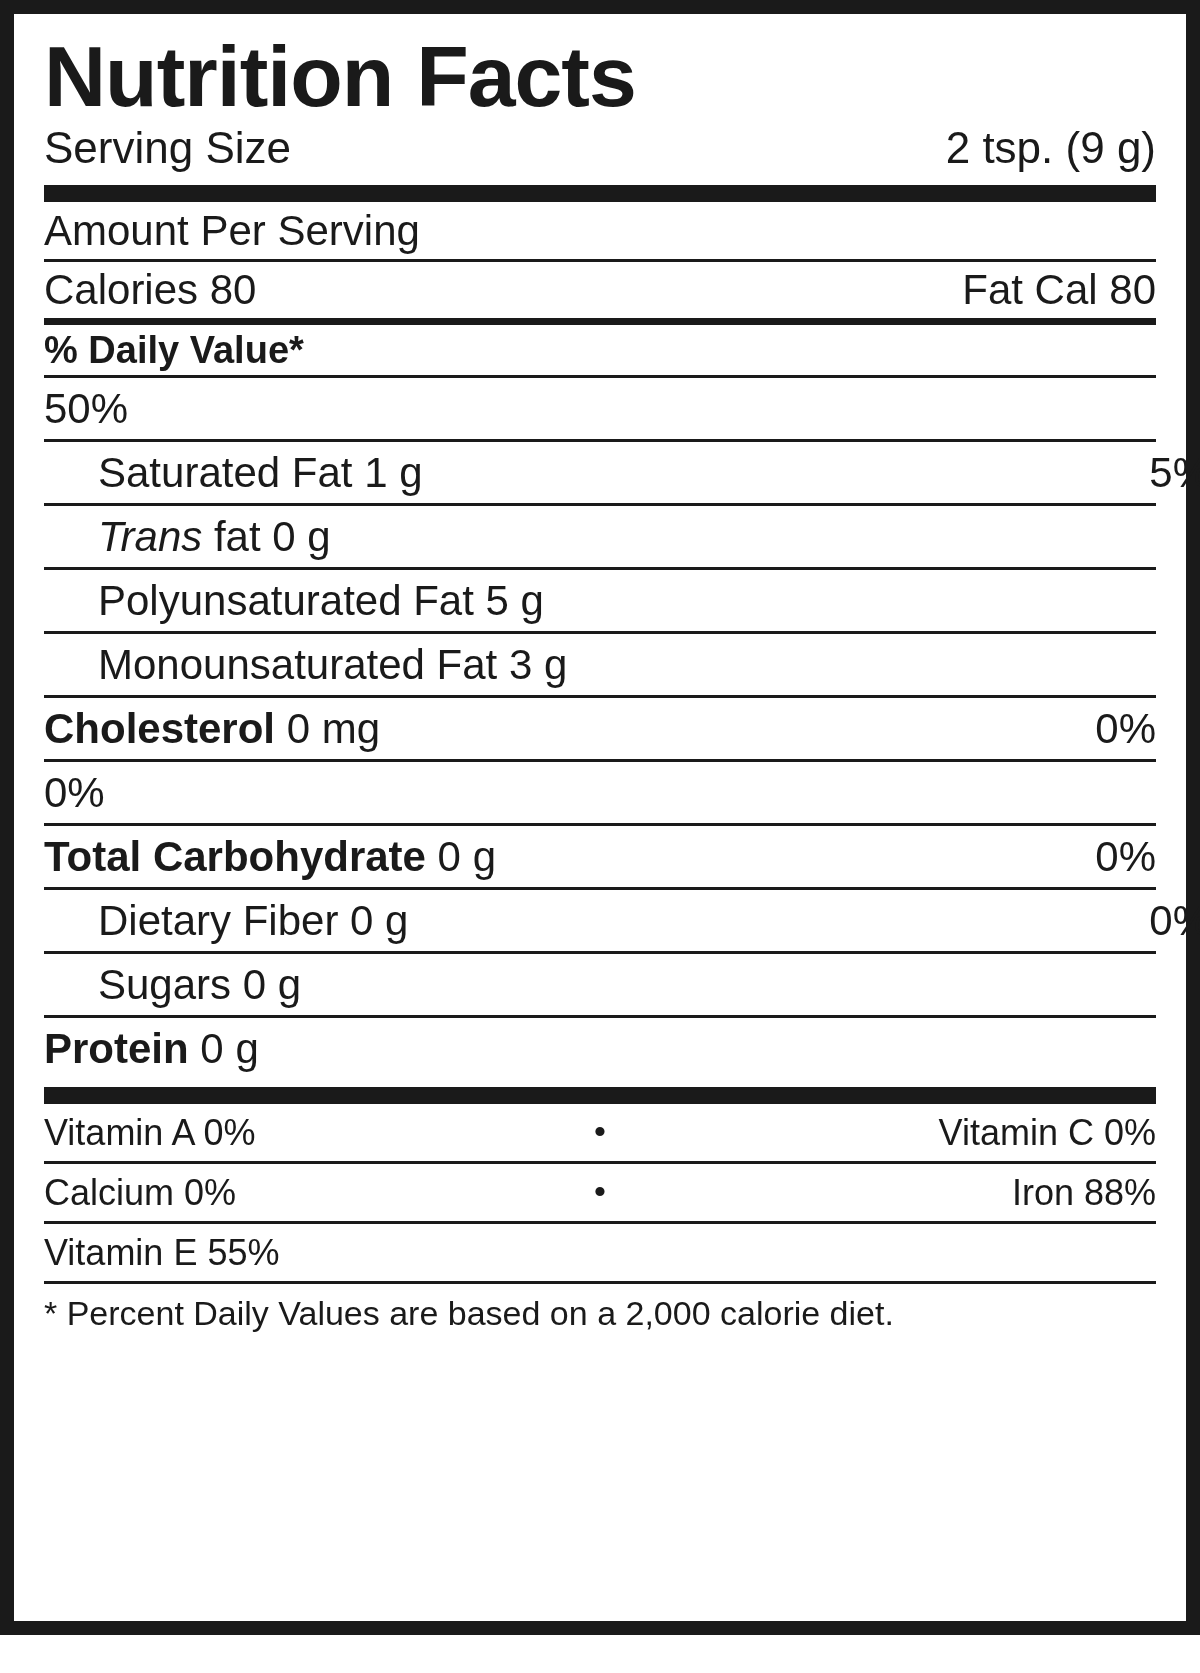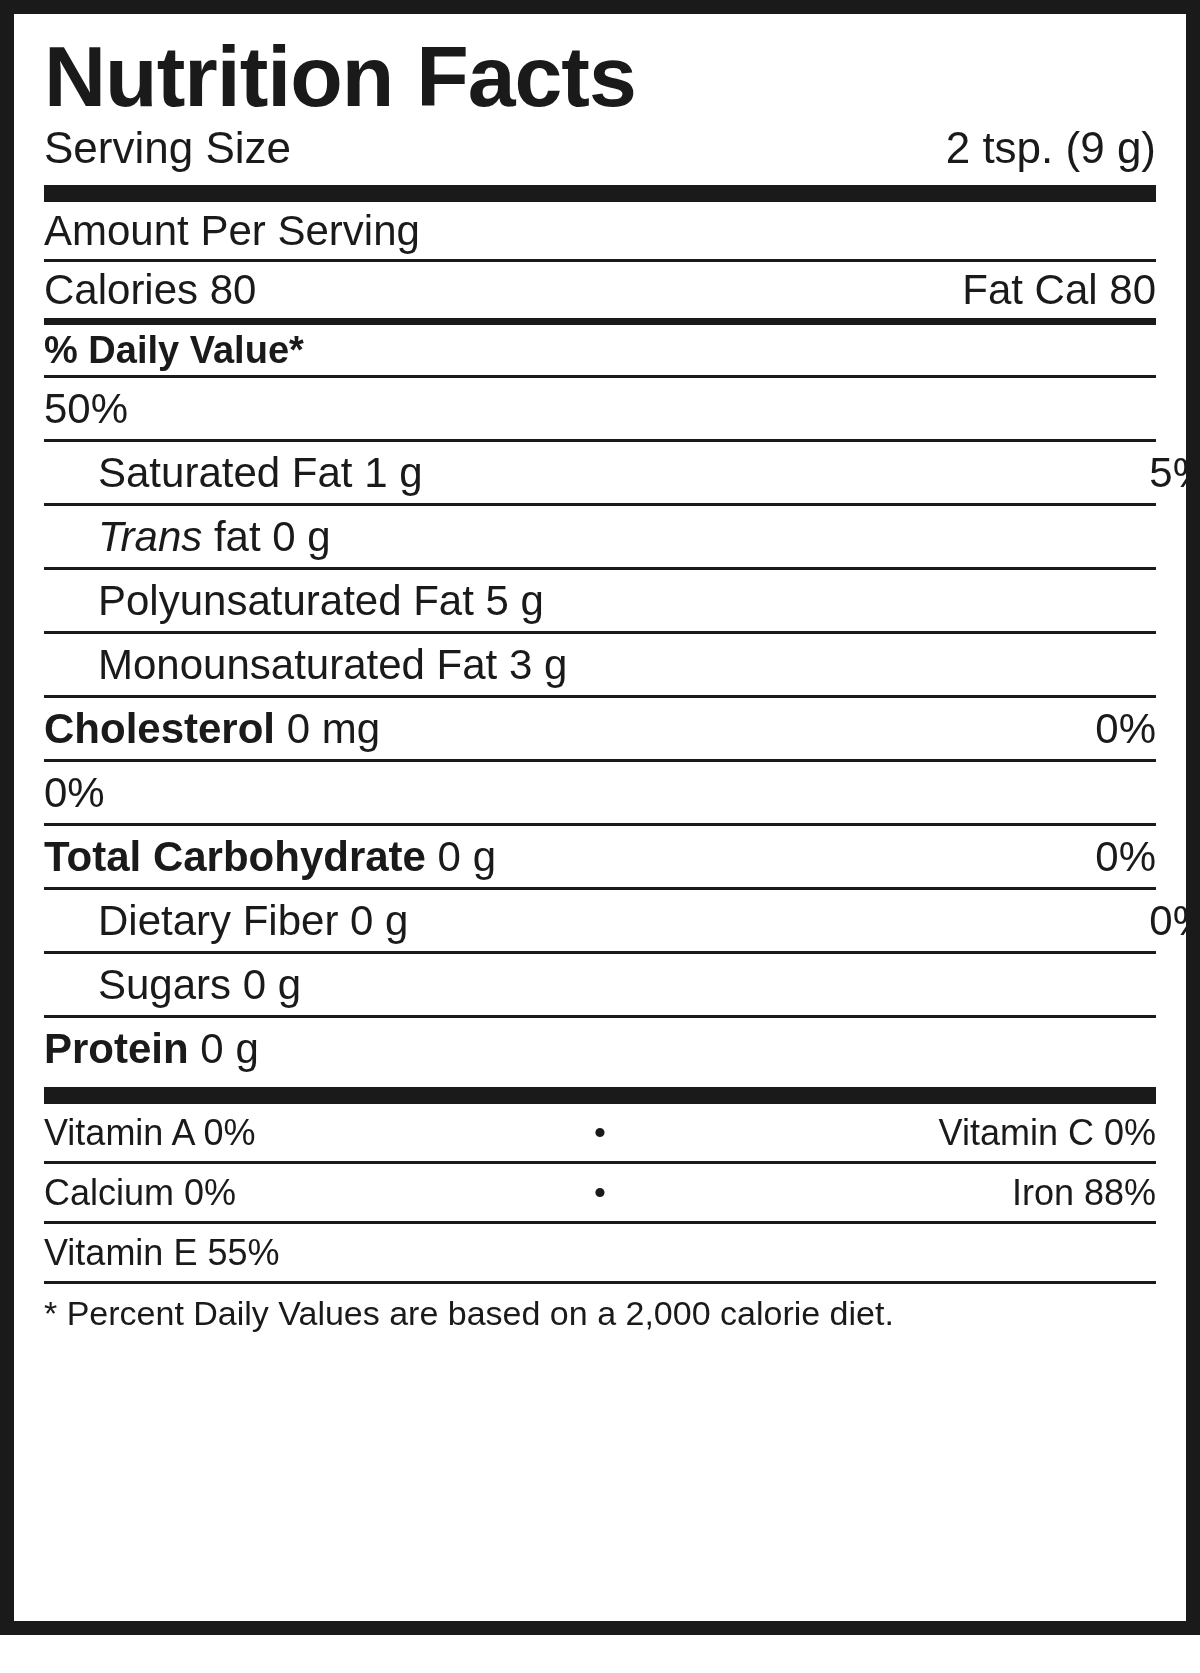--- a/index.html
+++ b/index.html
@@ -83,21 +83,21 @@
   }
   .indent {
     padding-left: 54px;
   }
   .ital {
     font-style: italic;
     font-weight: normal;
   }
   .vit-row {
     display: flex;
-    align-items: center;
+    align-items: flex-start;
     font-size: 36px;
     padding: 8px 0 7px 0;
   }
   .vit-left { flex: 1; text-align: left; }
   .vit-dot { flex: 0 0 auto; width: 40px; text-align: center; font-size: 34px; }
   .vit-right { flex: 1; text-align: right; }
   .vit-single {
     font-size: 36px;
     padding: 8px 0 7px 0;
   }

